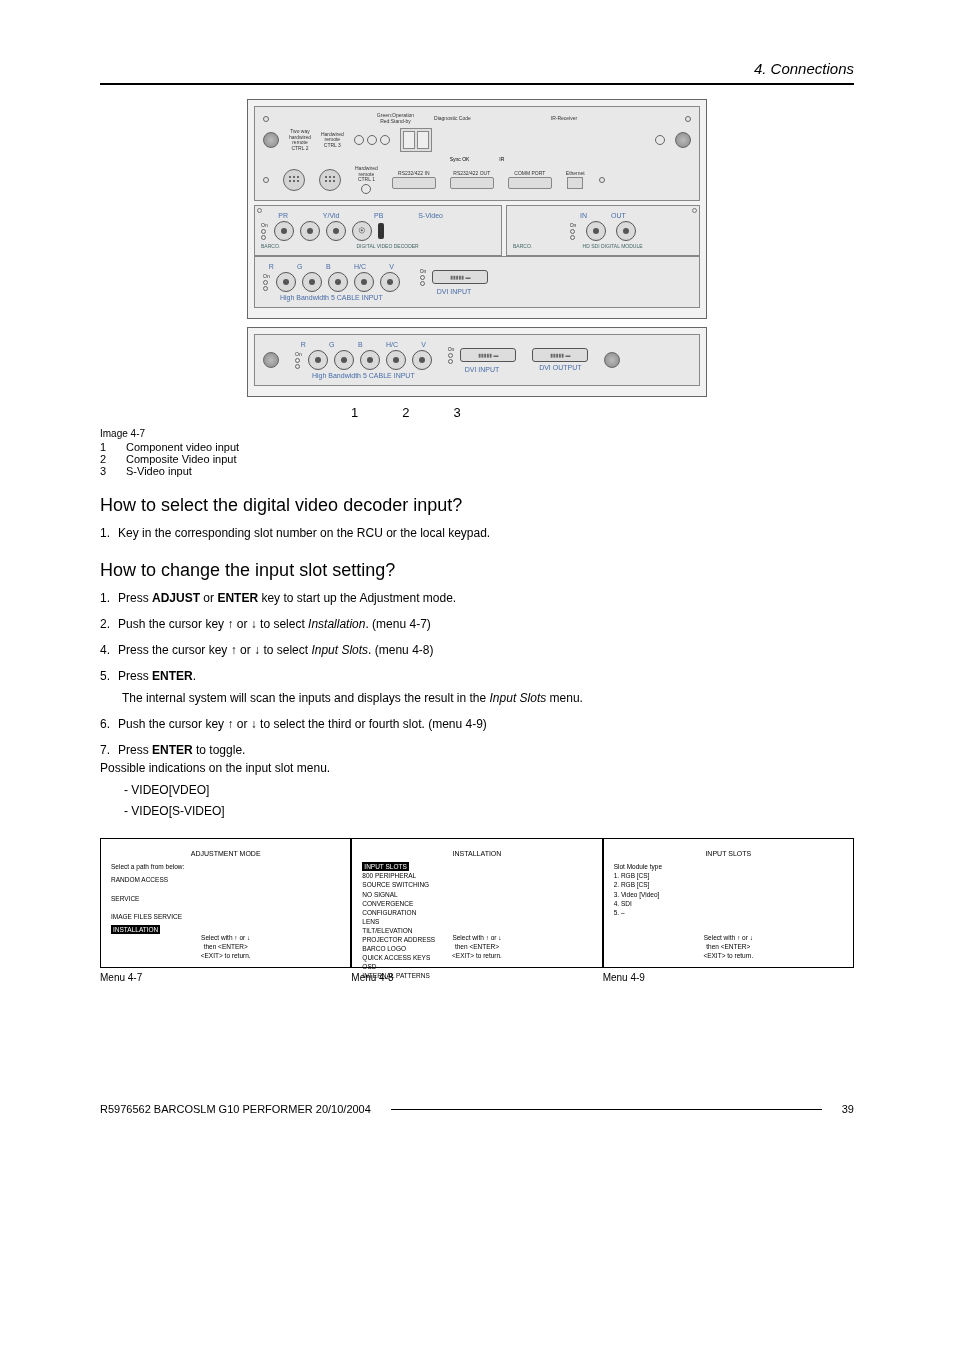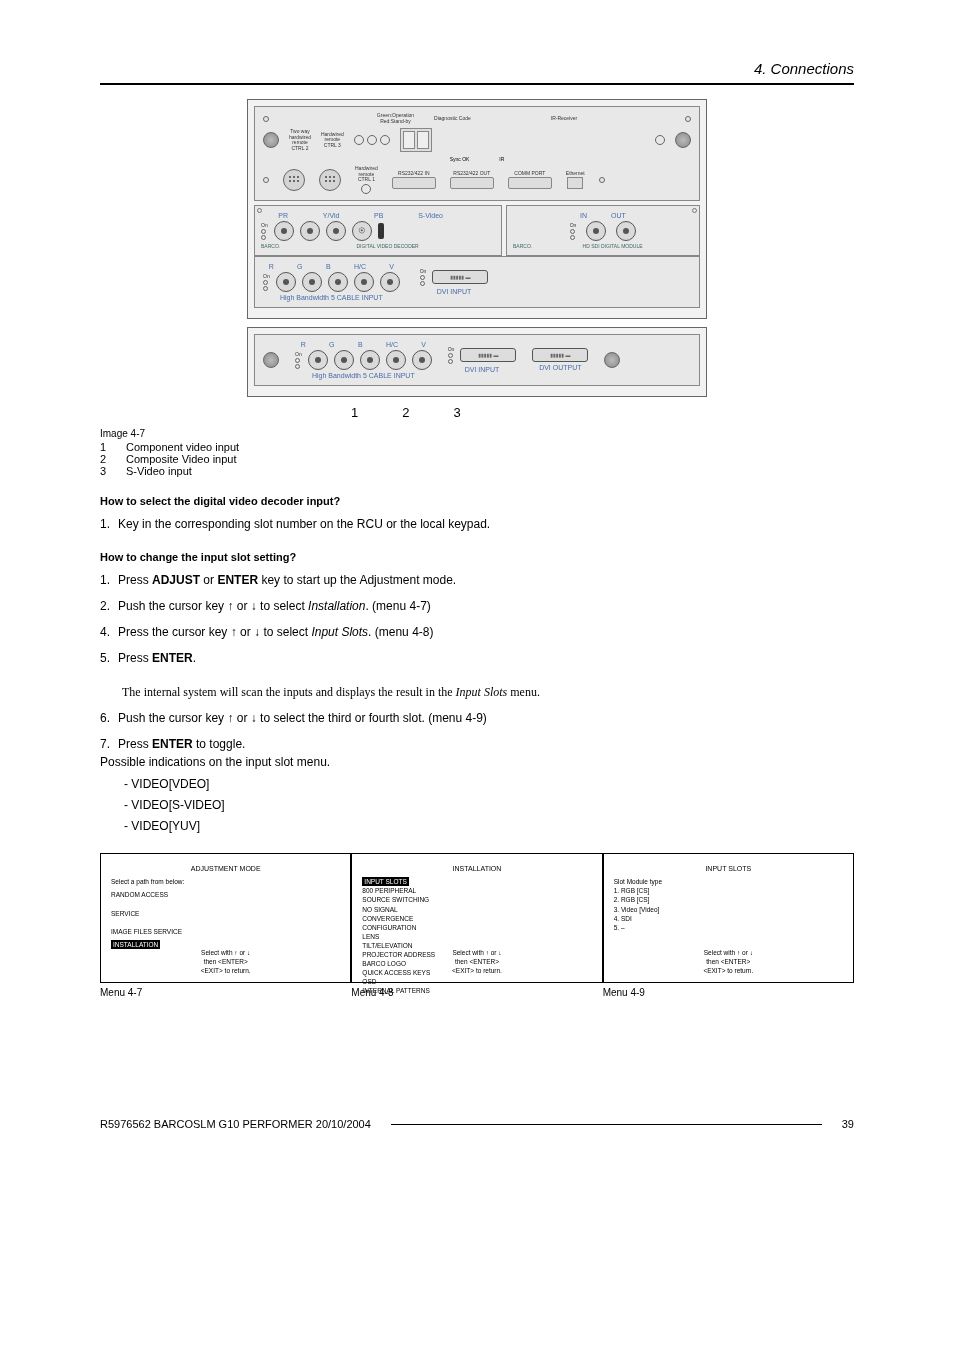--- a/index.html
+++ b/index.html
@@ -64,25 +64,25 @@
   .half{border:1px solid #888;background:#e8e8e8;flex:1;padding:6px 6px;position:relative;}
   .cdot{position:absolute;width:5px;height:5px;border:1px solid #777;border-radius:50%;}
   .cdot.tl{top:2px;left:2px;} .cdot.tr{top:2px;right:2px;}
   .number-row{display:flex;justify-content:flex-start;gap:44px;font-size:13px;padding-left:104px;margin-top:6px;}
 
   
   .img-label{font-size:10px;margin-top:4px;}
   .legend{font-size:11px;margin-top:2px;}
   .legend li{list-style:none;display:flex;gap:12px;}
   .legend li span.num{width:14px;}
-  h3.section{font-size:11px;font-weight:bold;margin-top:18px;margin-bottom:8px;}
+  h3.section{font-size:18px;font-weight:normal;margin-top:18px;margin-bottom:8px;}
   ol.steps{margin-left:0;padding-left:0;font-size:12px;}
   ol.steps>li{list-style:none;margin-bottom:8px;line-height:1.5;}
   ol.steps .num{display:inline-block;width:18px;}
-  .step-sub{margin-left:22px;margin-top:16px;margin-bottom:4px;font-family:Liberation Serif, serif;}
+  .step-sub{margin-left:22px;margin-top:4px;margin-bottom:4px;}
   ul.sub{margin-left:38px;margin-top:4px;}
   ul.sub li{list-style:none;margin-bottom:3px;}
   ul.sub li::before{content:"- ";margin-left:-14px;}
   .italic{font-style:italic;}
   .bold{font-weight:bold;}
 
   
   .menus-row{display:flex;margin-top:18px;align-items:flex-start;}
   .menu-col{flex:1;}
   .menu-box{border:1px solid #000;height:130px;padding:10px 10px;font-size:6.5px;line-height:1.4;position:relative;}
@@ -391,21 +391,20 @@
   <li><span class="num">4.</span><span>Press the cursor key ↑ or ↓ to select </span><span class="italic">Input Slots</span><span>.  (menu 4-8)</span></li>
   <li><span class="num">5.</span><span>Press </span><span class="bold">ENTER</span><span>.</span>
     <div class="step-sub">The internal system will scan the inputs and displays the result in the <span class="italic">Input Slots</span> menu.</div>
   </li>
   <li><span class="num">6.</span><span>Push the cursor key ↑ or ↓ to select the third or fourth slot.  (menu 4-9)</span></li>
   <li><span class="num">7.</span><span>Press </span><span class="bold">ENTER</span><span> to toggle.</span>
     <div style="margin-left:0px;">Possible indications on the input slot menu.</div>
     <ul class="sub">
       <li>VIDEO[VDEO]</li>
       <li>VIDEO[S-VIDEO]</li>
-      <li>VIDEO[YUV]</li>
     </ul>
   </li>
 </ol>
 
 <div class="menus-row">
   <div class="menu-col">
     <div class="menu-box">
       <div class="menu-title">ADJUSTMENT MODE</div>
       <div class="menu-item" style="margin-bottom:4px;">Select a path from below:</div>
       <div class="menu-item" style="white-space:pre;">RANDOM ACCESS

